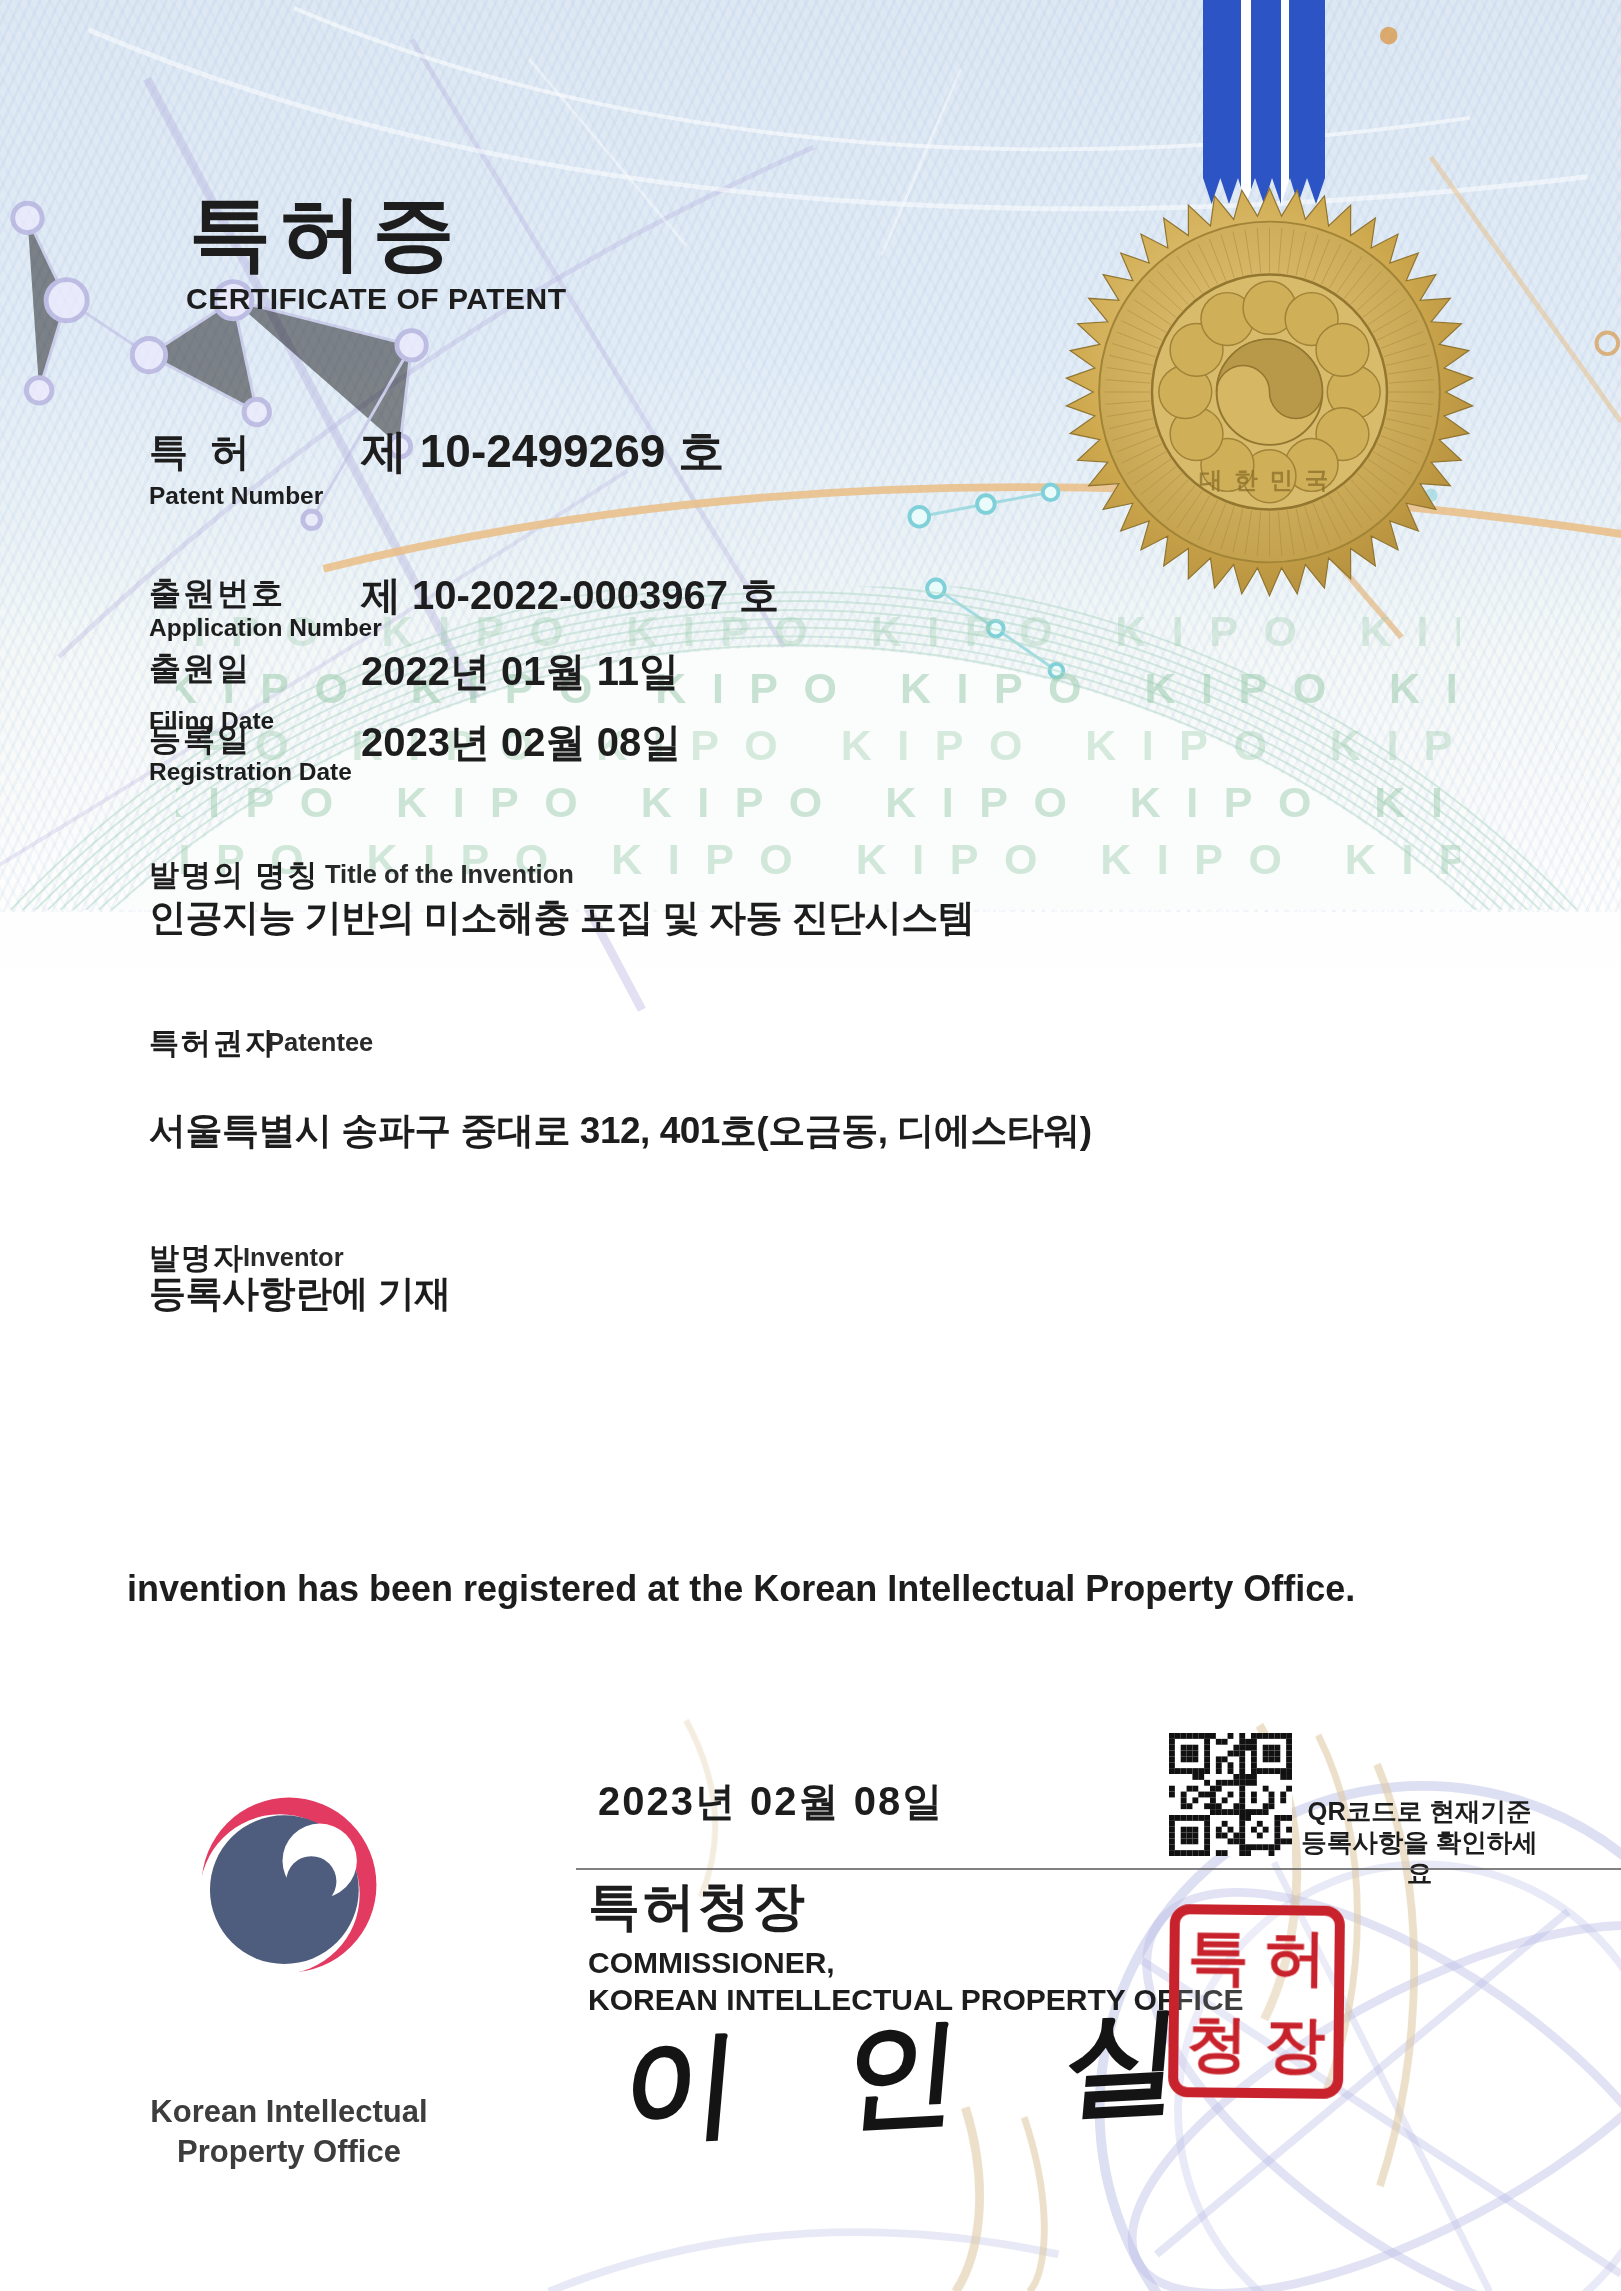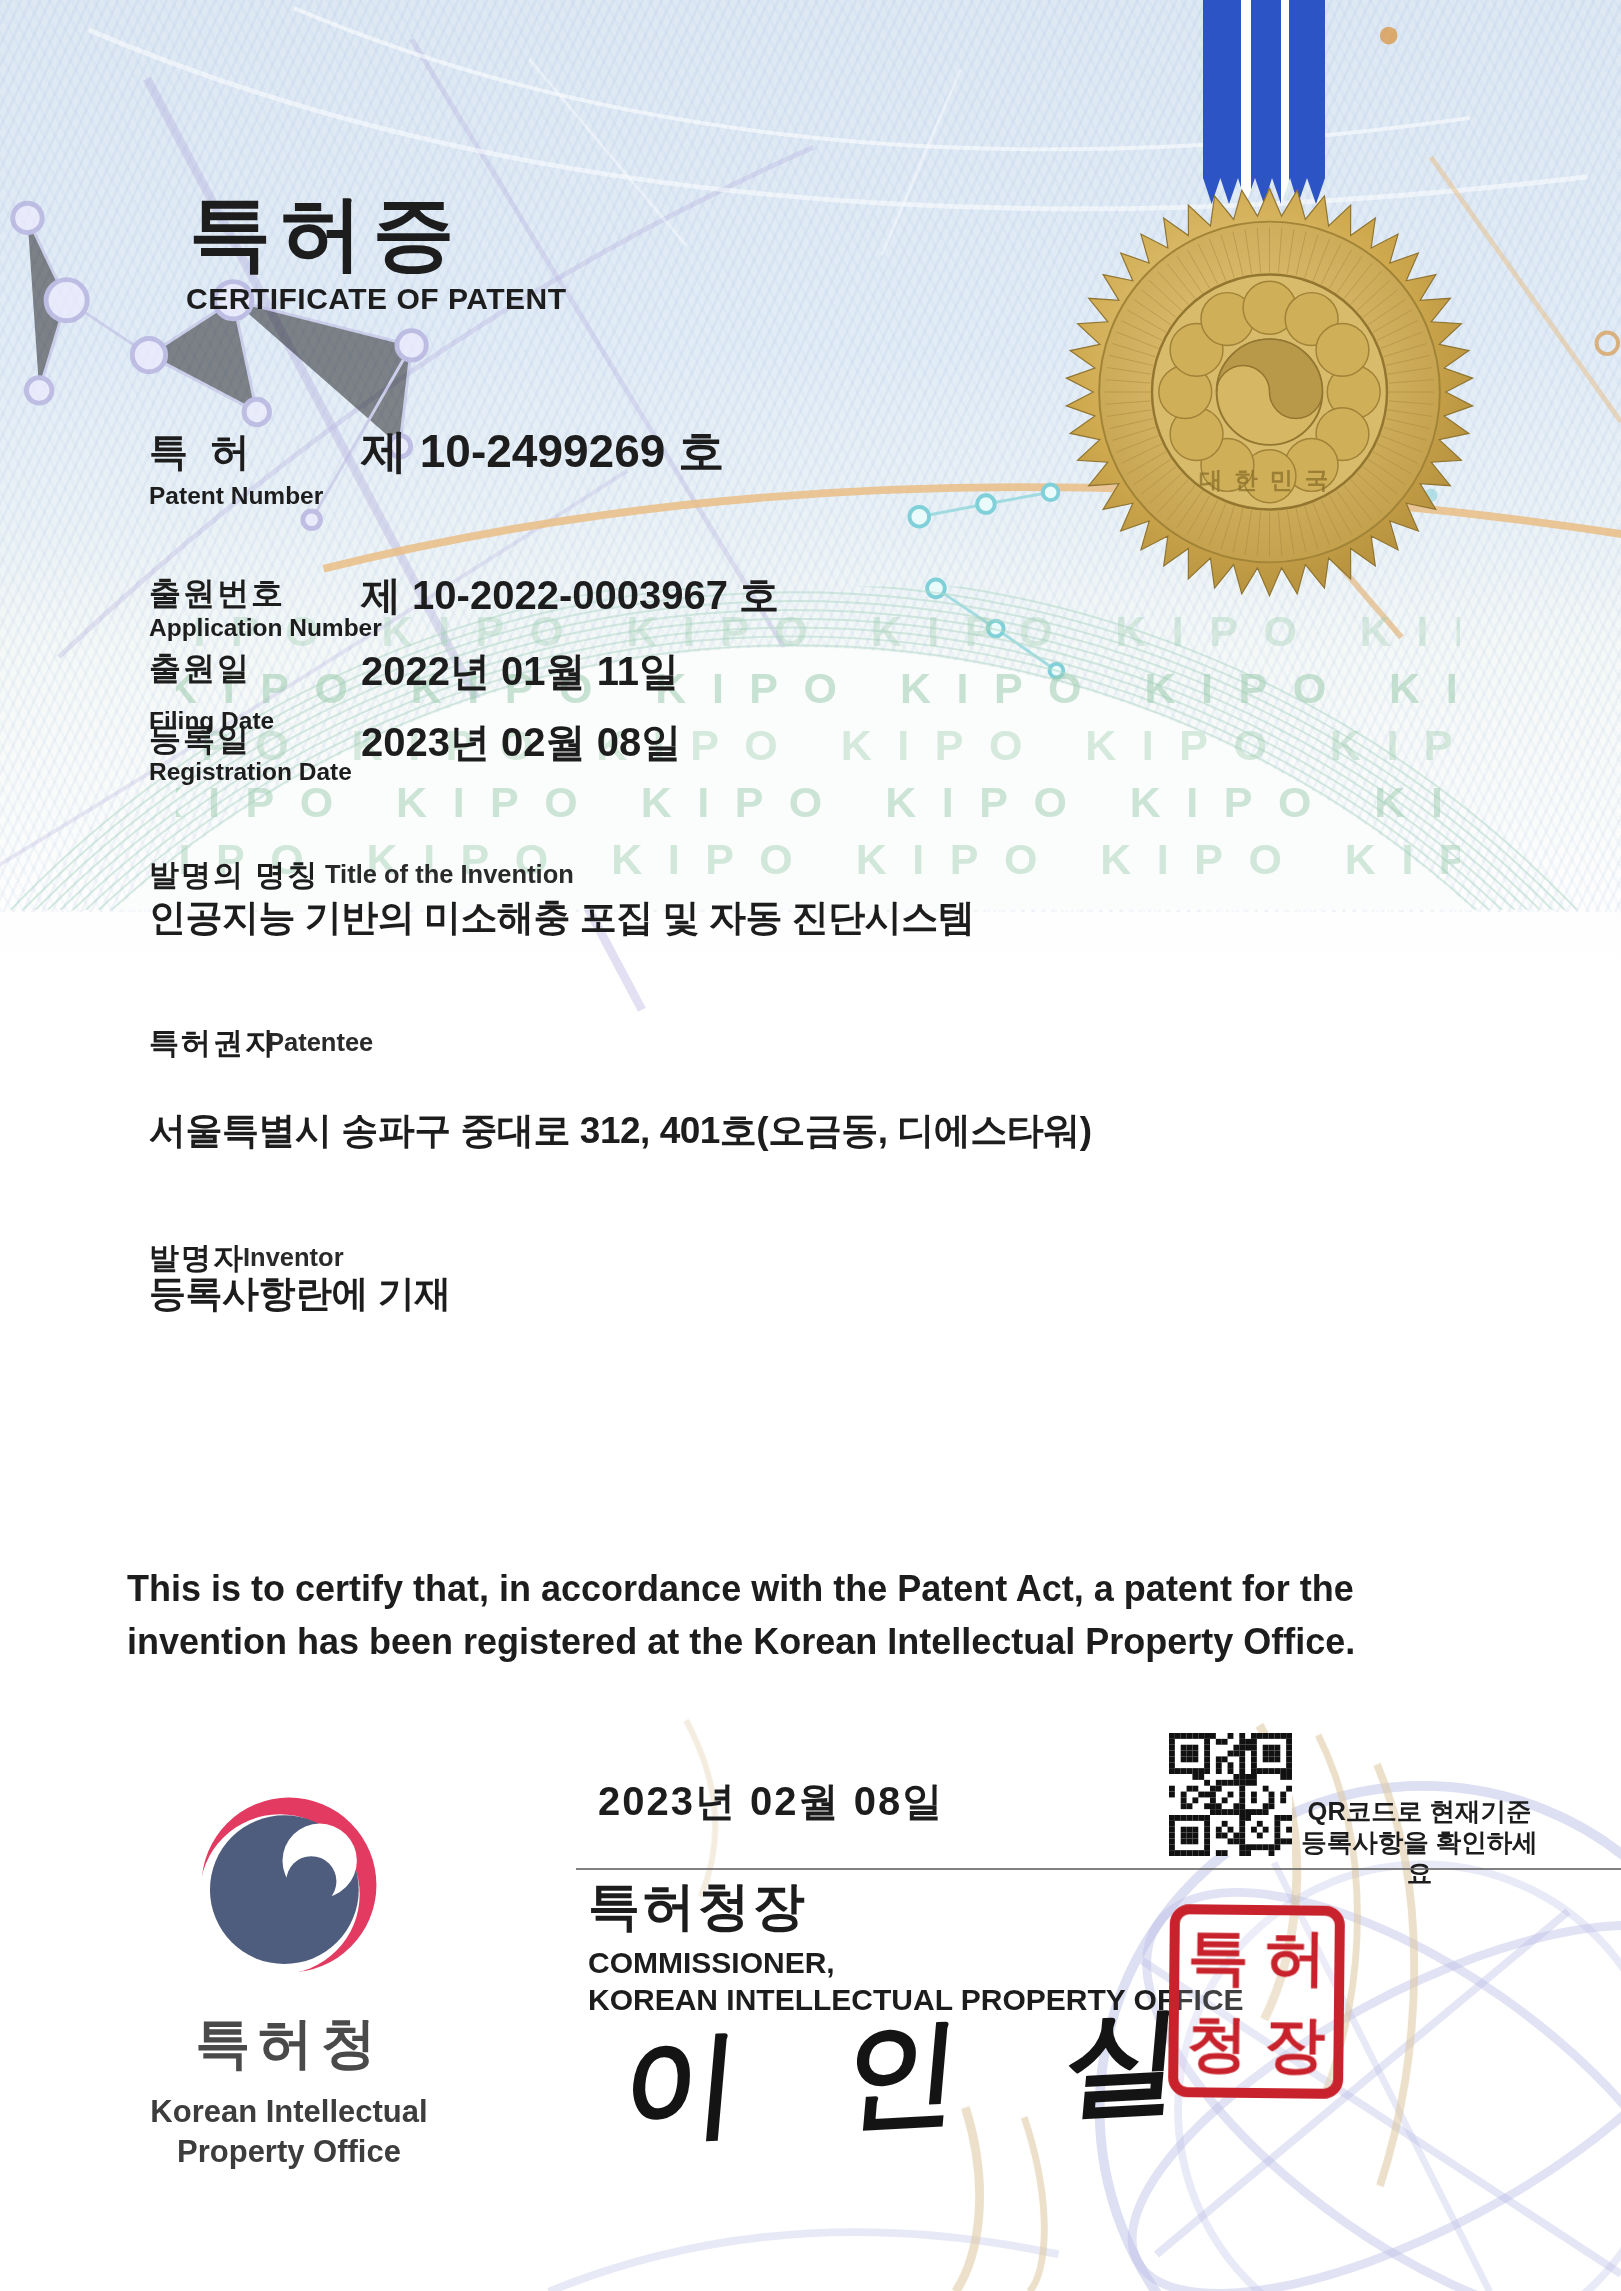--- a/index.html
+++ b/index.html
@@ -313,21 +313,20 @@
 
   <div class="abs sec-ko" style="left:149px; top:1023px;">특허권자</div>
   <div class="abs sec-en" style="left:267px; top:1028px;">Patentee</div>
   <div class="abs body-line" style="left:149px; top:1106px;">서울특별시 송파구 중대로 312, 401호(오금동, 디에스타워)</div>
 
   <div class="abs sec-ko" style="left:149px; top:1238px;">발명자</div>
   <div class="abs sec-en" style="left:243px; top:1243px;">Inventor</div>
   <div class="abs body-line" style="left:149px; top:1269px;">등록사항란에 기재</div>
 
   <div class="abs stmt-en">
-    <div>This is to certify that, in accordance with the Patent Act, a patent for the</div>
     <div>invention has been registered at the Korean Intellectual Property Office.</div>
   </div>
 
   <div class="abs issue-date">2023년 02월 08일</div>
 
   <div class="abs qr-wrap">
     <svg id="qrSvg" width="123" height="123" viewBox="0 0 126 126">
         <rect width="126" height="126" fill="#fff"></rect>
         <rect x="0" y="0" width="6" height="6" fill="#111"></rect>
         <rect x="6" y="0" width="6" height="6" fill="#111"></rect>
@@ -573,20 +572,19 @@
     <span>장</span>
   </div>
 
   <svg class="abs" style="left:196px; top:1792px;" width="186" height="186" viewBox="0 0 200 200">
     <circle cx="100" cy="100" r="94" fill="#e23a60"></circle>
     <circle cx="90" cy="110" r="86" fill="#ffffff"></circle>
     <circle cx="95" cy="105" r="80" fill="#4e5c7d"></circle>
     <circle cx="133" cy="74" r="40" fill="#ffffff"></circle>
     <circle cx="124" cy="96" r="27" fill="#4e5c7d"></circle>
   </svg>
-  <div class="abs logo-name-ko">특허청</div>
   <div class="abs logo-name-en">
     <div>Korean Intellectual</div>
     <div>Property Office</div>
   </div>
 
 </div>
 
 
 </body></html>

